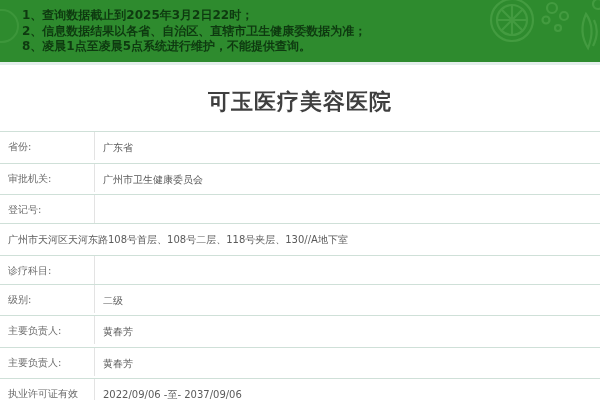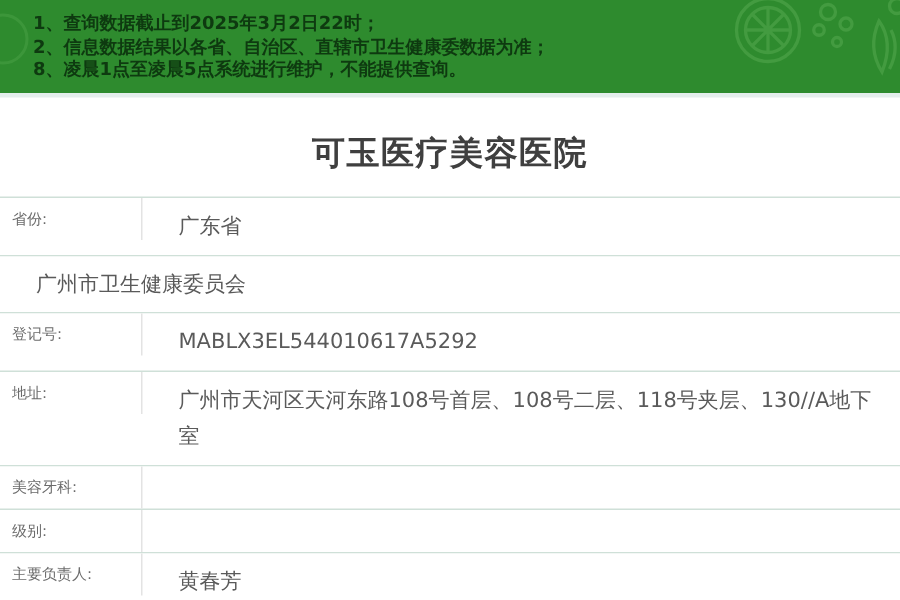--- a/index.html
+++ b/index.html
@@ -28,22 +28,22 @@
   
   .title{width:600px;text-align:center;padding:22px 0 14px 0;
     font-size:22px;font-weight:bold;color:var(--title-color);letter-spacing:1px;}
   
   .info-table{width:600px;border-top:1px solid var(--row-border);}
   .row{display:flex;width:600px;min-height:29px;border-bottom:1px solid var(--row-border);
     background:#ffffff;align-items:flex-start;}
   .row:last-child{border-bottom:2px solid var(--bottom-line);}
   .cell-label{flex:0 0 95px;border-right:1px solid var(--col-divider);
     padding:7px 4px 6px 8px;font-size:10px;color:var(--label-color);line-height:1.5;}
-  .cell-value{flex:1;padding:7px 14px 6px 8px;font-size:14px;color:var(--value-color);
-    line-height:1.75;word-break:break-all;margin-left:16px;}
+  .cell-value{flex:1;padding:7px 14px 6px 8px;font-size:10px;color:var(--value-color);
+    line-height:1.75;word-break:break-all;}
 </style>
 </head>
 <body>
 
 <div class="notice">
   <svg class="pattern-left" width="40" height="50" viewBox="0 0 40 50">
     <circle cx="12" cy="22" r="16" fill="none" stroke="#58ab52" stroke-width="2"></circle>
   </svg>
   <svg class="pattern" width="200" height="62" viewBox="0 0 200 62">
     <g stroke="#58ab52" fill="none" stroke-width="2.2">
@@ -72,39 +72,39 @@
 <div class="title">可玉医疗美容医院</div>
 
 <div class="info-table">
 
   <div class="row">
     <div class="cell-label">省份:</div>
     <div class="cell-value">广东省</div>
   </div>
 
   <div class="row">
+    <div class="cell-label">审批机关:</div>
     <div class="cell-value">广州市卫生健康委员会</div>
   </div>
 
   <div class="row">
     <div class="cell-label">登记号:</div>
-    <div class="cell-value">MABLX3EL544010617A5292</div>
   </div>
 
   <div class="row">
-    <div class="cell-label">地址:</div>
     <div class="cell-value">广州市天河区天河东路108号首层、108号二层、118号夹层、130//A地下室</div>
   </div>
 
   <div class="row">
-    <div class="cell-label">美容牙科:</div>
+    <div class="cell-label">诊疗科目:</div>
   </div>
 
   <div class="row">
     <div class="cell-label">级别:</div>
+    <div class="cell-value">二级</div>
   </div>
 
   <div class="row">
     <div class="cell-label">主要负责人:</div>
     <div class="cell-value">黄春芳</div>
   </div>
 
   <div class="row">
     <div class="cell-label">主要负责人:</div>
     <div class="cell-value">黄春芳</div>

